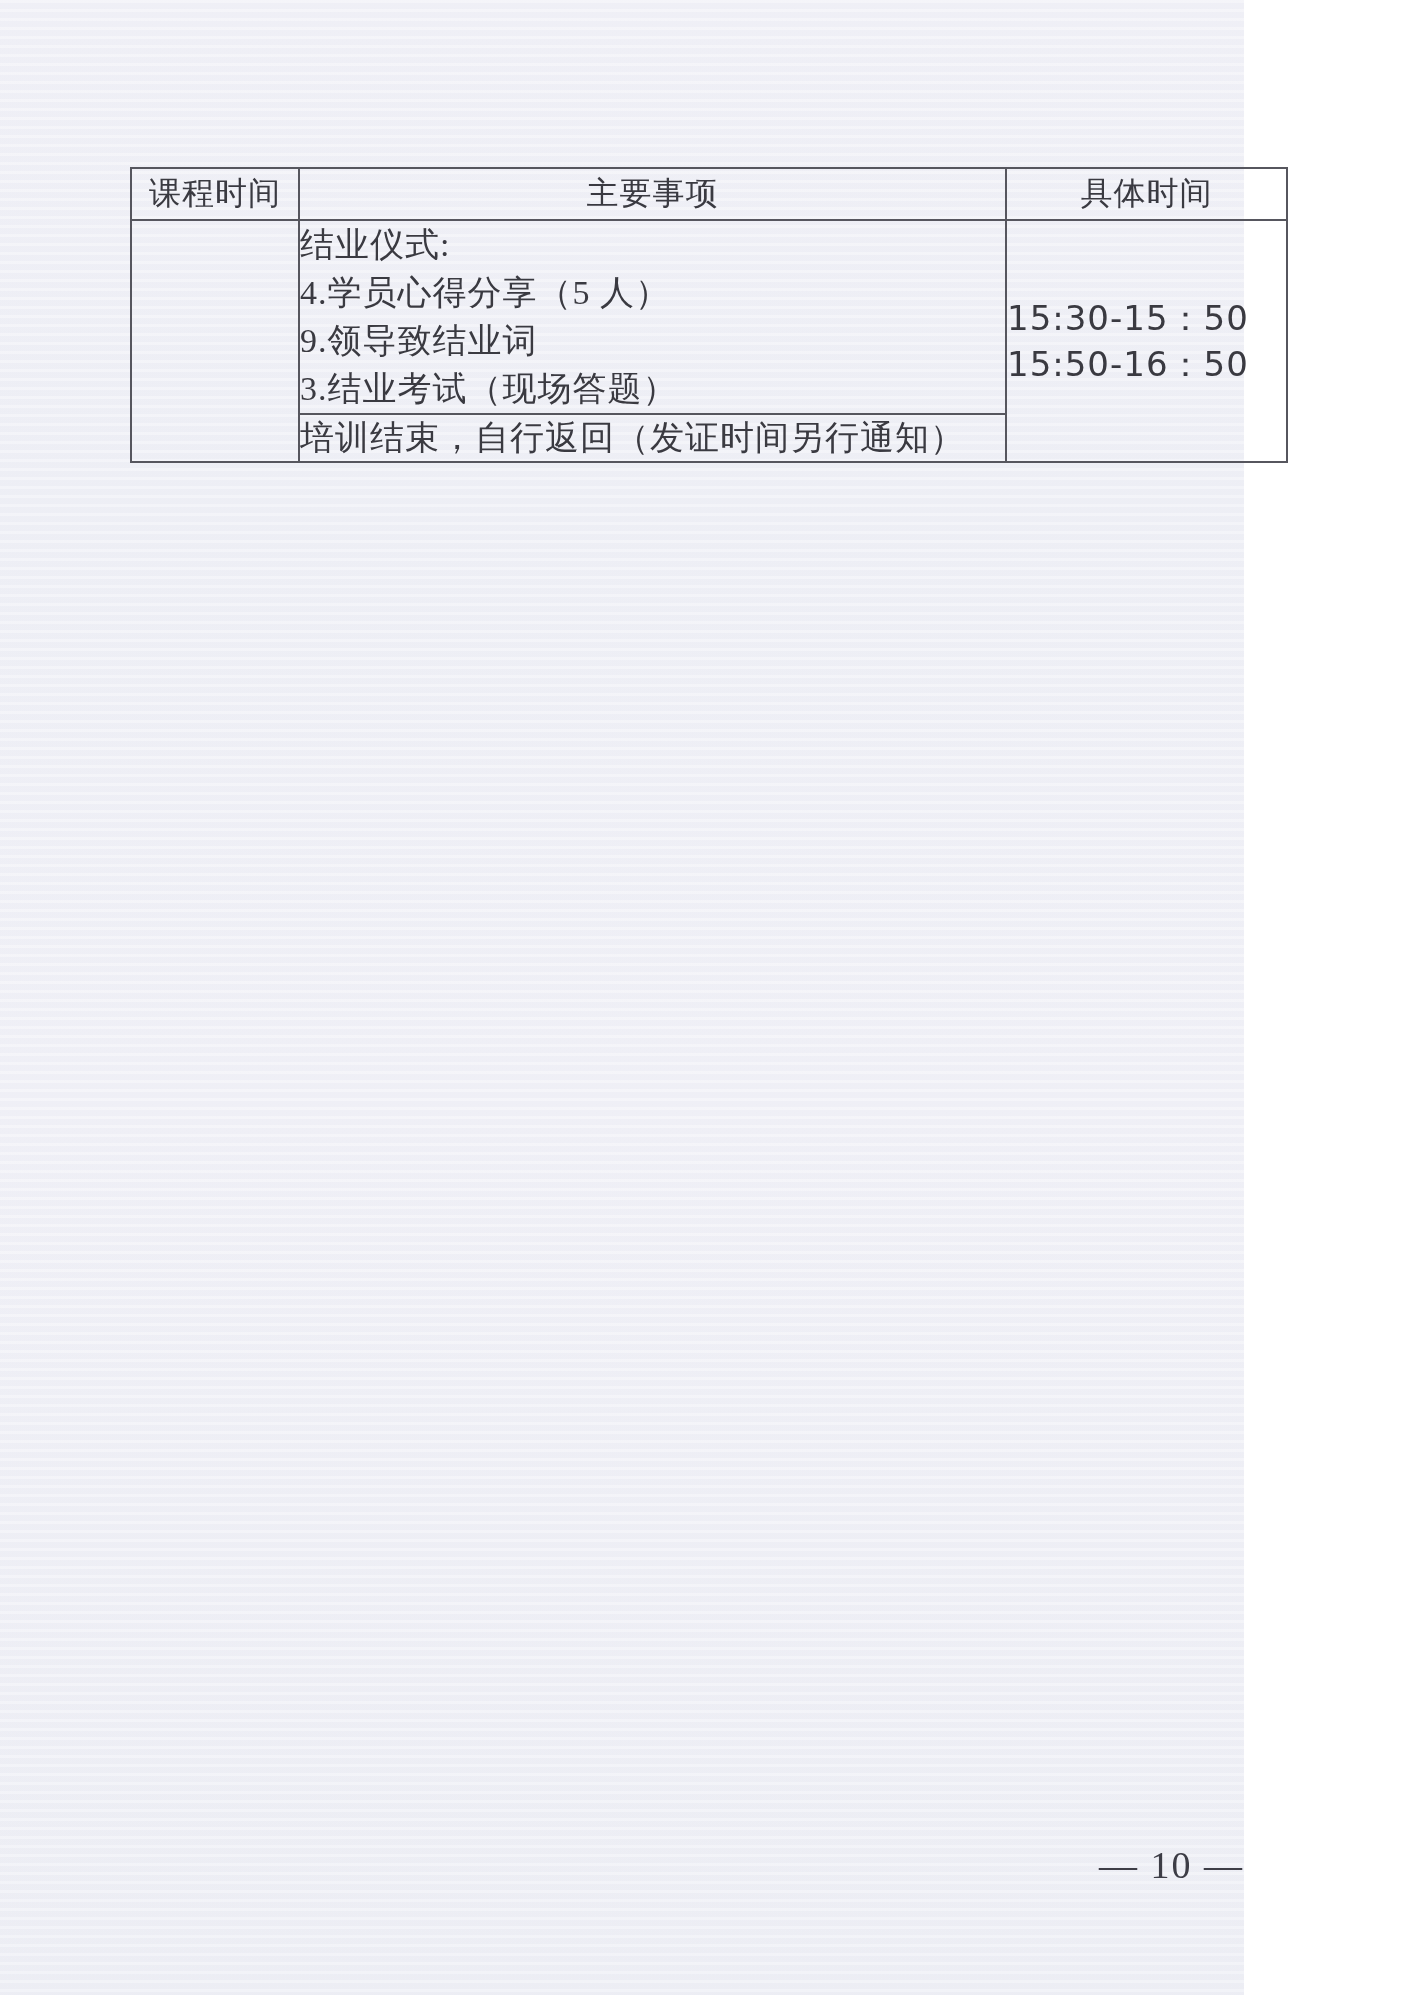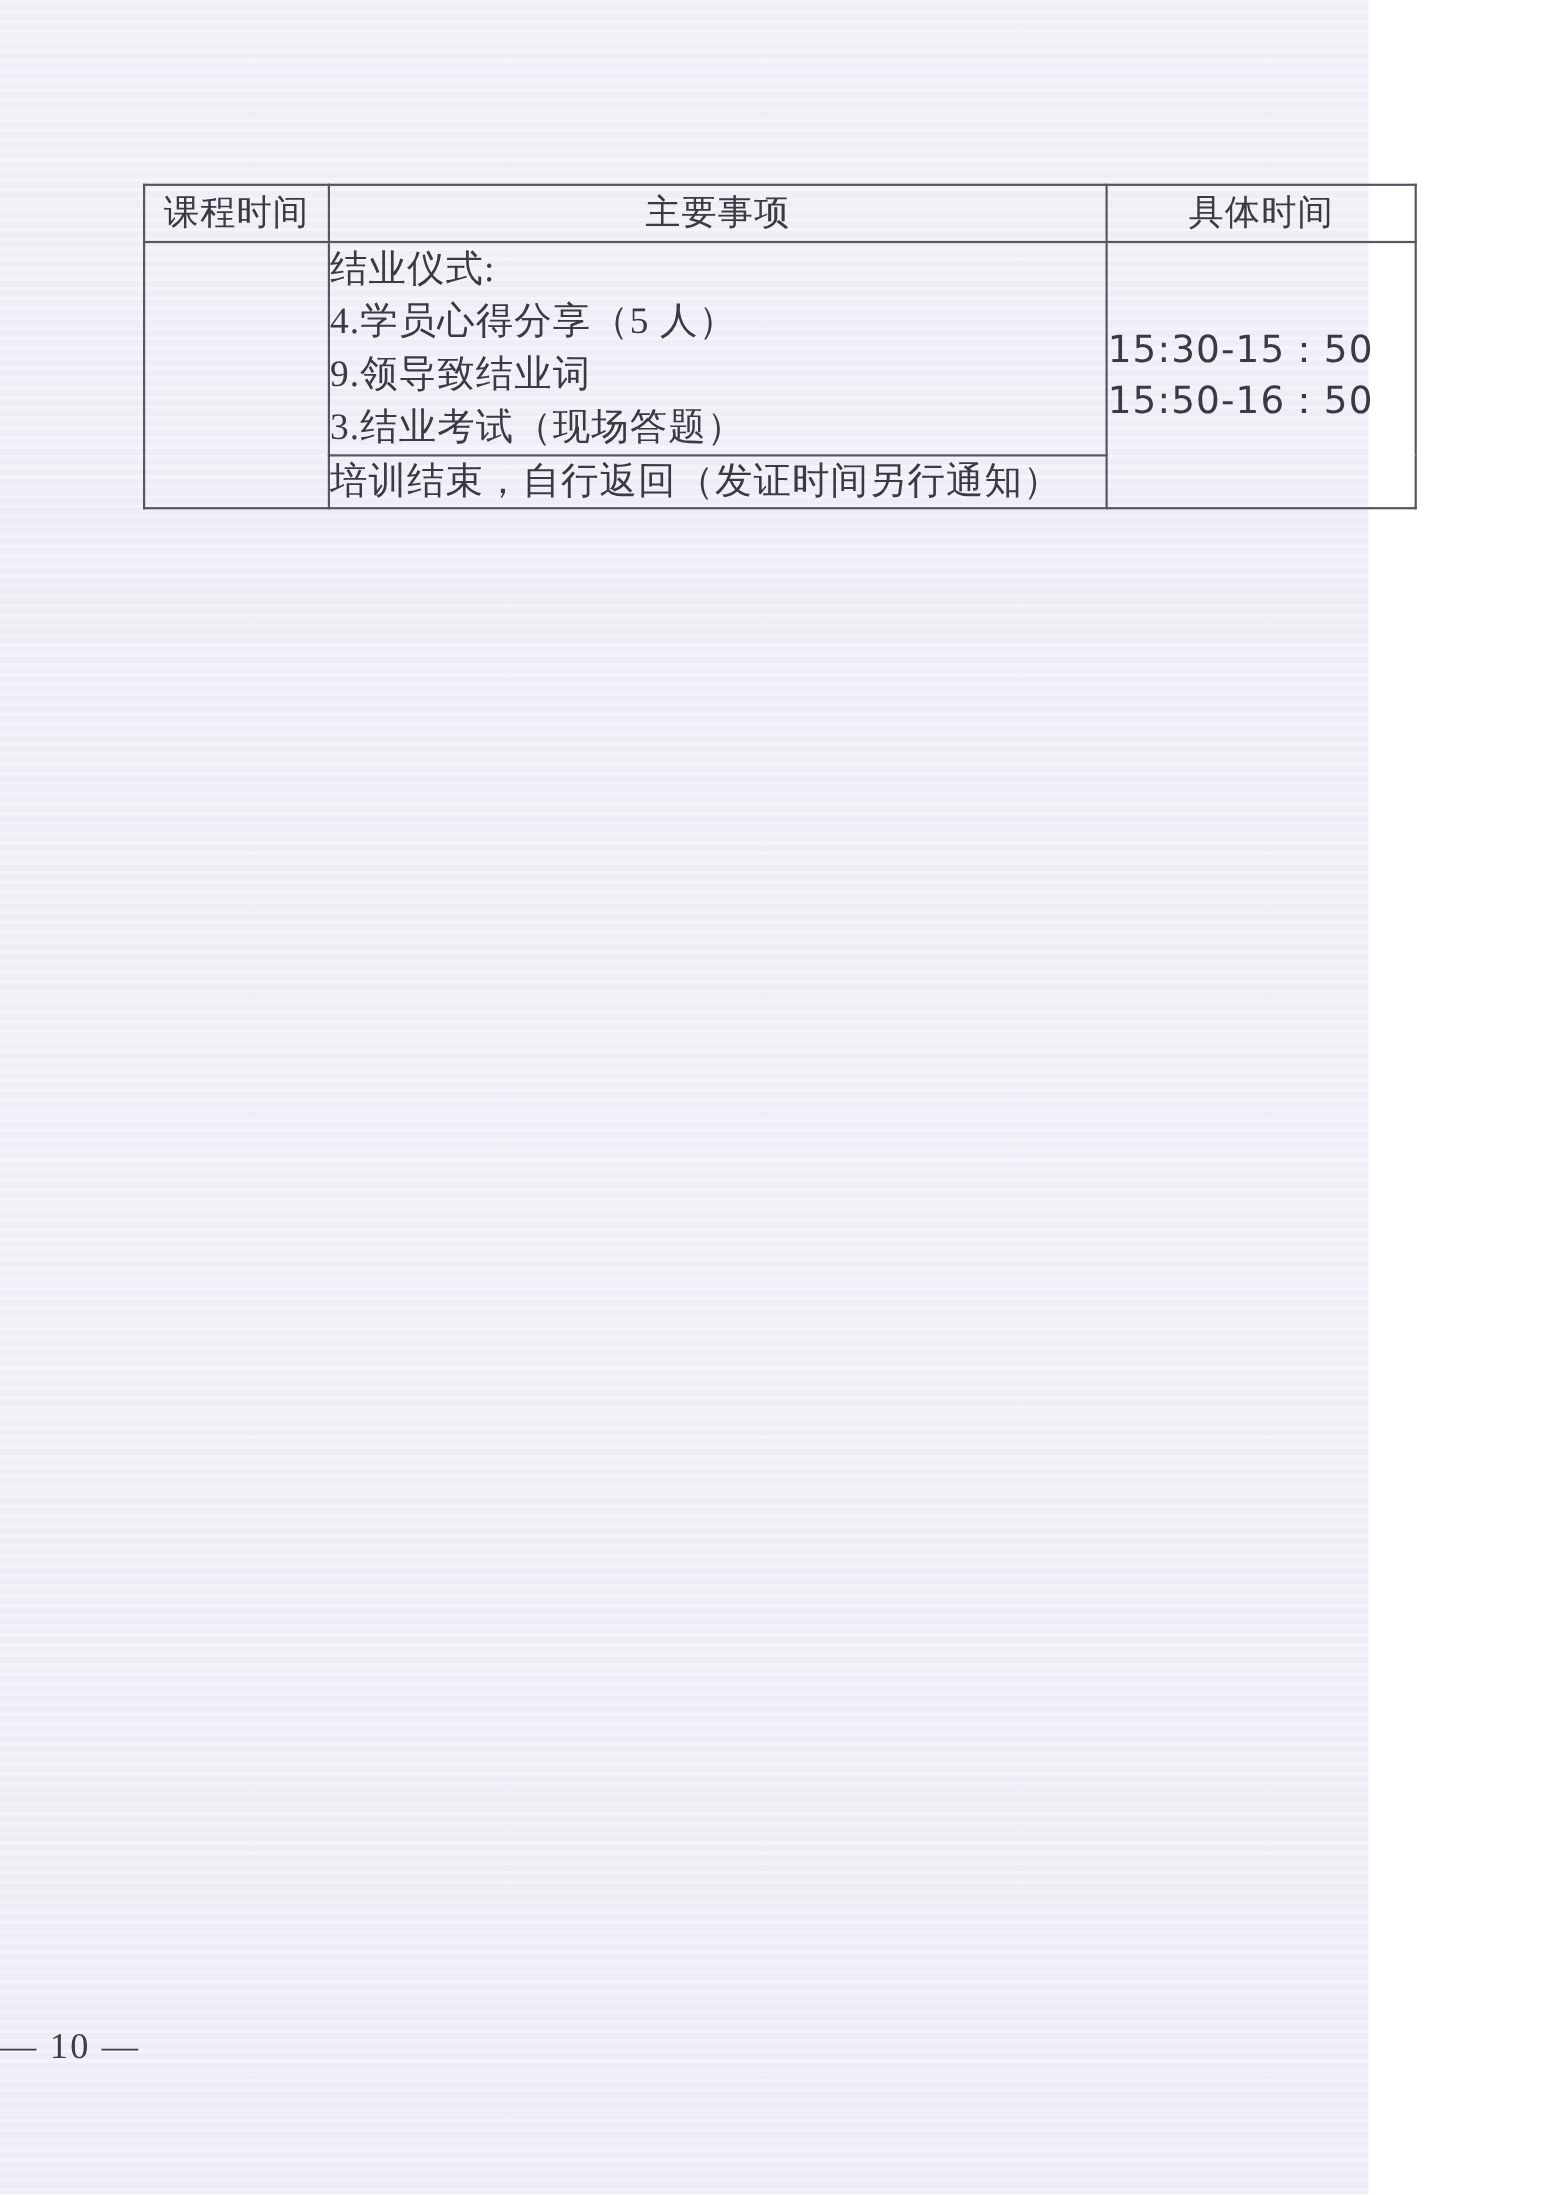--- a/index.html
+++ b/index.html
@@ -75,22 +75,22 @@
   }
   td.cell-times .time-line {
     line-height: 46px;
     white-space: pre;
   }
   .page-number {
     position: absolute;
     top: 1843px;
     left: 0;
     width: 100%;
-    text-align: left;
-    font-size: 33px;
+    text-align: right;
+    font-size: 38px;
     color: #3d3d46;
     letter-spacing: 2px;
   }
 </style>
 </head>
 <body>
 
 <div class="page">
 
   <table class="schedule">

